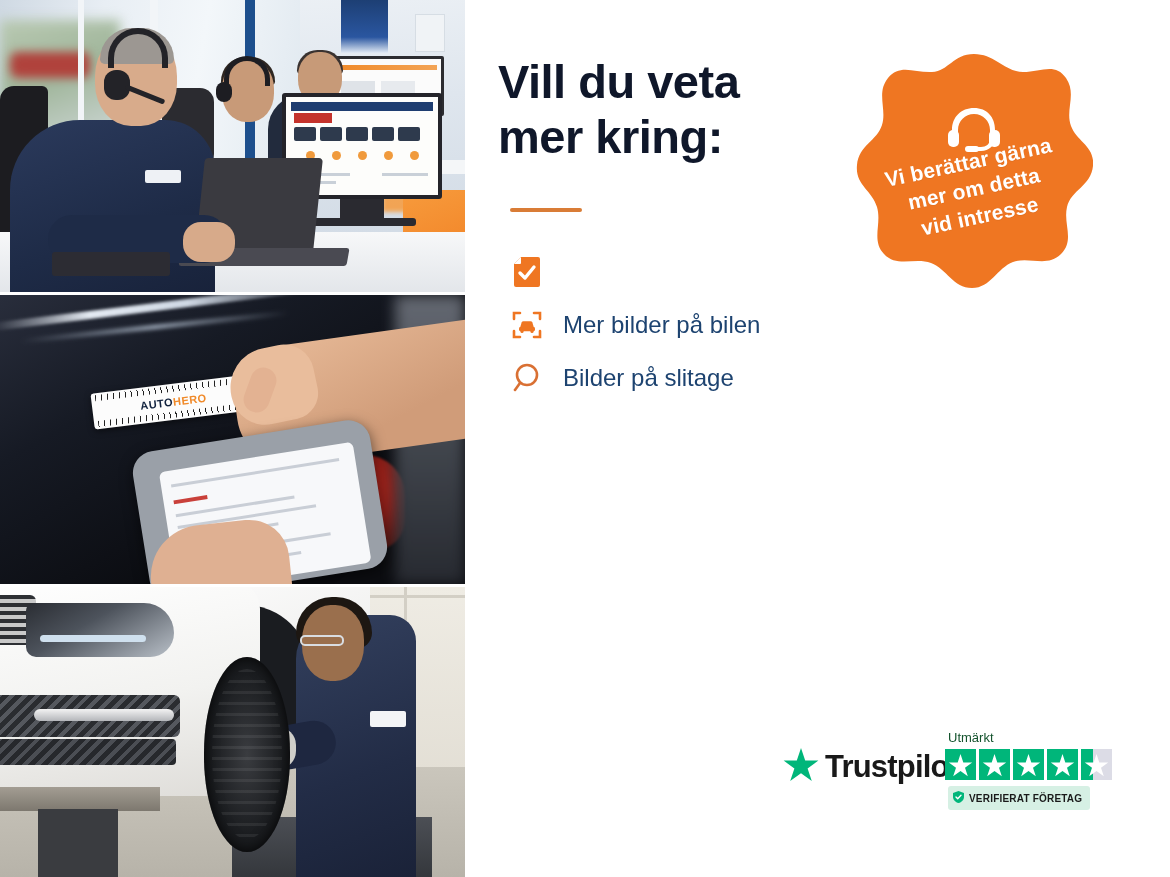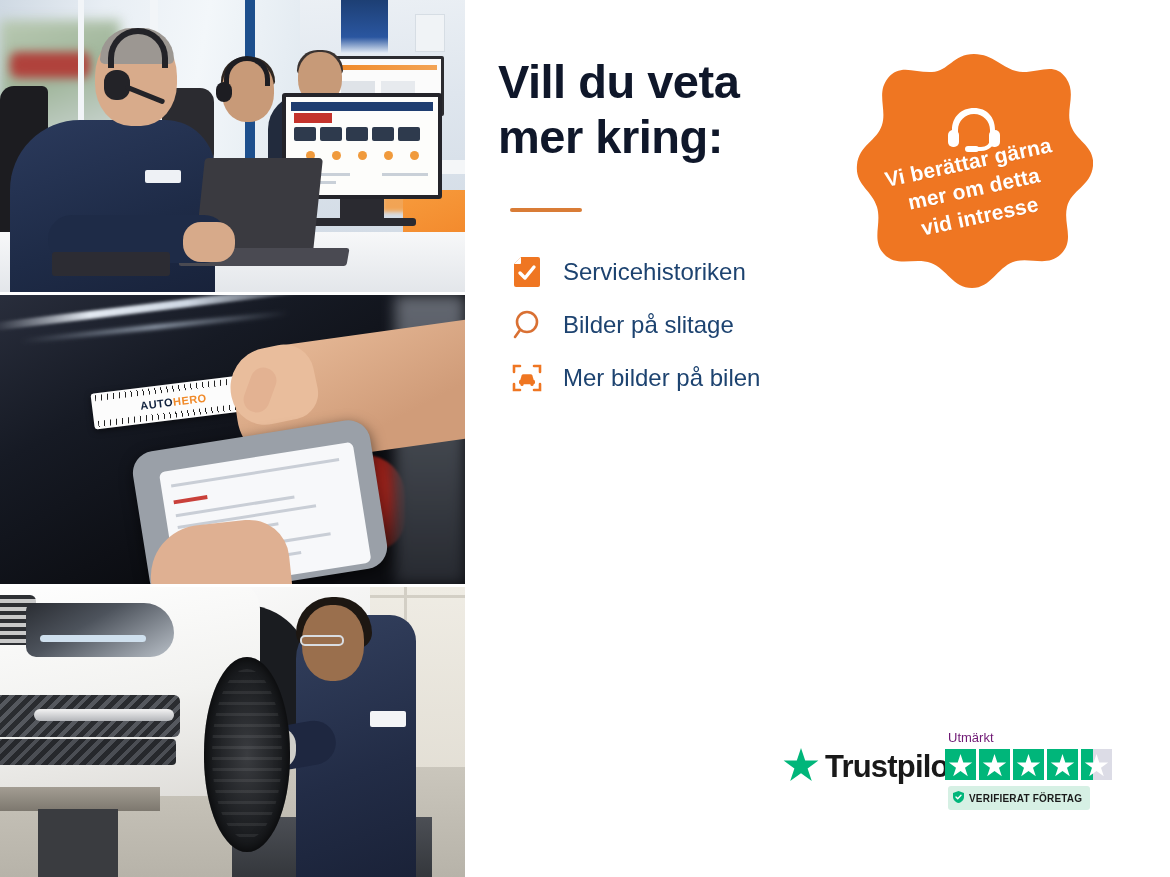--- a/index.html
+++ b/index.html
@@ -451,21 +451,21 @@
     position:absolute; left:0; top:18px;
     display:flex; align-items:center; gap:6px;
   }
   .tp-logo-text {
     font-size:31px; font-weight:700; color:#191919; letter-spacing:-.8px;
   }
   .tp-right {
     position:absolute; left:162px; top:0; width:180px;
   }
   .tp-utm {
-    font-size:13px; color:#701a75; margin-bottom:4px; margin-left:3px;
+    font-size:13px; color:#14532d; margin-bottom:4px; margin-left:3px;
   }
   .tp-stars { display:flex; gap:3px; }
   .tp-star {
     width:31px; height:31px; position:relative; background:#00b67a;
   }
   .tp-star.partial { background:#dcdce6; }
   .tp-star.partial .fillbox {
     position:absolute; left:0; top:0; height:100%; width:40%;
     background:#00b67a;
   }
@@ -655,50 +655,49 @@
     <div class="features">
 
       <div class="feature">
         <span class="ico">
           <svg width="26" height="30" viewBox="0 0 26 30" xmlns="http://www.w3.org/2000/svg">
             <path d="M7 0 H24 A2 2 0 0 1 26 2 V28 A2 2 0 0 1 24 30 H2 A2 2 0 0 1 0 28 V7 Z" fill="#ef7622"></path>
             <path d="M7 0 L0 7 H6 A1 1 0 0 0 7 6 Z" fill="#ffffff"></path>
             <path d="M6 16 L11 21 L20 10" stroke="#ffffff" stroke-width="3.4" fill="none" stroke-linecap="round" stroke-linejoin="round"></path>
           </svg>
         </span>
-        <span class="lbl">Servicehistoriken</span>
-      </div>
-
-
-      <div class="feature">
-        <span class="ico">
-          <svg width="28" height="30" viewBox="0 0 28 30" xmlns="http://www.w3.org/2000/svg">
-            <circle cx="14" cy="12" r="10" stroke="#d97033" stroke-width="2.6" fill="none"></circle>
-            <line x1="7" y1="20" x2="2" y2="27" stroke="#d97033" stroke-width="2.6" stroke-linecap="round"></line>
-          </svg>
-        </span>
-        <span class="lbl">Bilder på slitage</span>
-      </div>
+      </div>
+
 
       <div class="feature">
         <span class="ico">
           <svg width="30" height="30" viewBox="0 0 30 30" xmlns="http://www.w3.org/2000/svg">
             <g stroke="#ef7622" stroke-width="2.6" fill="none" stroke-linecap="round">
               <path d="M2 9 V3 H8"></path>
               <path d="M28 9 V3 H22"></path>
               <path d="M2 21 V27 H8"></path>
               <path d="M28 21 V27 H22"></path>
             </g>
             <path d="M8 18 L9.6 12.6 A2 2 0 0 1 11.5 11.2 H18.5 A2 2 0 0 1 20.4 12.6 L22 18 Z" fill="#ef7622"></path>
             <rect x="7" y="17" width="16" height="4.2" rx="1.4" fill="#ef7622"></rect>
             <circle cx="10" cy="21.4" r="1.6" fill="#ef7622"></circle>
             <circle cx="20" cy="21.4" r="1.6" fill="#ef7622"></circle>
           </svg>
         </span>
         <span class="lbl">Mer bilder på bilen</span>
+      </div>
+
+      <div class="feature">
+        <span class="ico">
+          <svg width="28" height="30" viewBox="0 0 28 30" xmlns="http://www.w3.org/2000/svg">
+            <circle cx="14" cy="12" r="10" stroke="#d97033" stroke-width="2.6" fill="none"></circle>
+            <line x1="7" y1="20" x2="2" y2="27" stroke="#d97033" stroke-width="2.6" stroke-linecap="round"></line>
+          </svg>
+        </span>
+        <span class="lbl">Bilder på slitage</span>
       </div>
 
 
     </div>
 
 
     <div class="trustpilot">
       <div class="tp-logo">
         <span>
           <svg width="36" height="34" viewBox="0 0 36 34" xmlns="http://www.w3.org/2000/svg">

